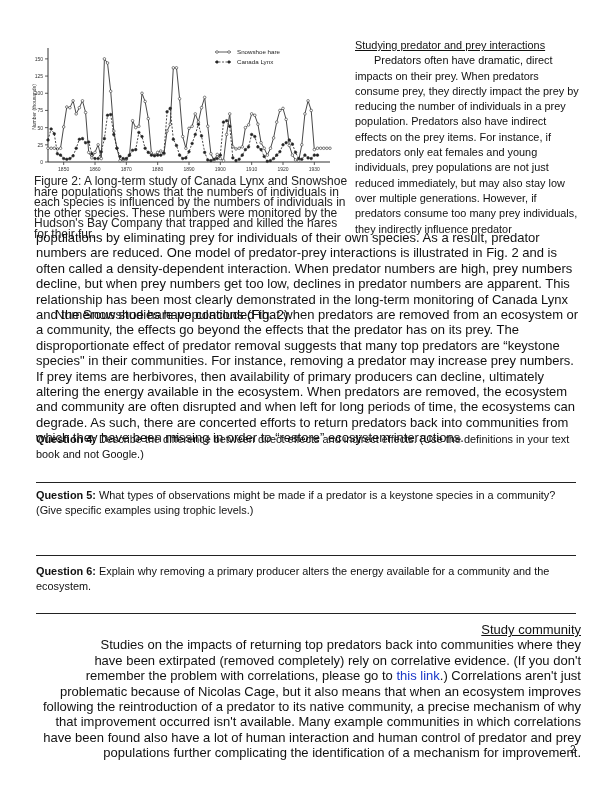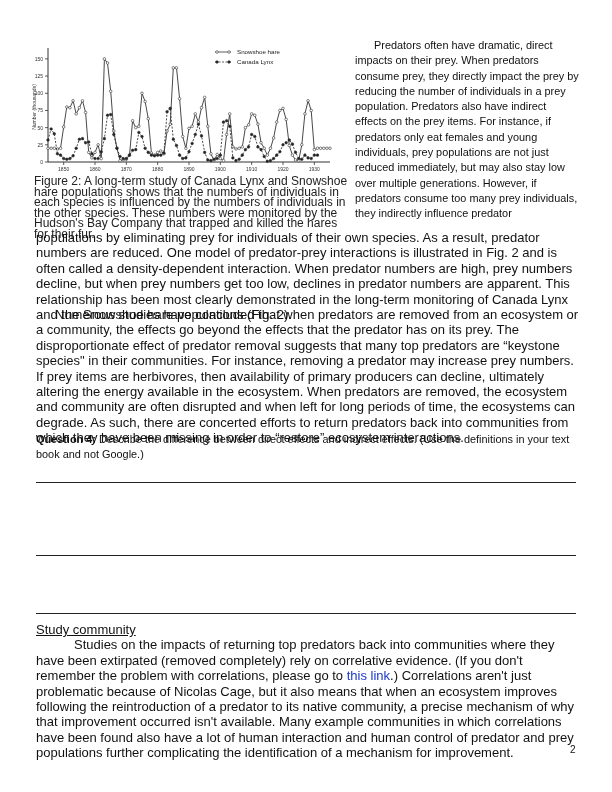--- a/index.html
+++ b/index.html
@@ -266,33 +266,36 @@
         <line x1="185" y1="22" x2="201" y2="22" stroke="#333" stroke-width="0.8" stroke-dasharray="2,1.5"></line>
         <circle cx="187" cy="22" r="1.3" fill="#222" stroke="#333" stroke-width="0.6"></circle>
         <circle cx="199" cy="22" r="1.3" fill="#222" stroke="#333" stroke-width="0.6"></circle>
         <text x="207" y="24.2" font-size="6.2" fill="#222" font-family="Liberation Sans, sans-serif">Canada Lynx</text>
       </svg>
   </div>
 
   <div class="caption">Figure 2: A long-term study of Canada Lynx and Snowshoe hare populations shows that the numbers of individuals in each species is influenced by the numbers of individuals in the other species. These numbers were monitored by the Hudson's Bay Company that trapped and killed the hares for their fur.</div>
 
   <div class="right-col">
+    <span class="heading">Studying predator and prey interactions</span>
     <span class="indent"></span><span>Predators often have dramatic, direct impacts on their prey. When predators consume prey, they directly impact the prey by reducing the number of individuals in a prey population. Predators also have indirect effects on the prey items. For instance, if predators only eat females and young individuals, prey populations are not just reduced immediately, but may also stay low over multiple generations. However, if predators consume too many prey individuals, they indirectly influence predator</span>
   </div>
 
   <div class="body-text" style="top:230px;">populations by eliminating prey for individuals of their own species. As a result, predator numbers are reduced. One model of predator-prey interactions is illustrated in Fig. 2 and is often called a density-dependent interaction. When predator numbers are high, prey numbers decline, but when prey numbers get too low, declines in predator numbers are apparent. This relationship has been most clearly demonstrated in the long-term monitoring of Canada Lynx and the Snowshoe hare populations (Fig. 2).</div>
 
   <div class="body-text" style="top:307px;"><span class="indent"></span><span>Numerous studies have concluded that when predators are removed from an ecosystem or a community, the effects go beyond the effects that the predator has on its prey. The disproportionate effect of predator removal suggests that many top predators are “keystone species" in their communities. For instance, removing a predator may increase prey numbers. If prey items are herbivores, then availability of primary producers can decline, ultimately altering the energy available in the ecosystem. When predators are removed, the ecosystem and community are often disrupted and when left for long periods of time, the ecosystems can degrade. As such, there are concerted efforts to return predators back into communities from which they have been missing in order to “restore” ecosystem interactions.</span></div>
 
   <div class="question" style="top:432px;"><b>Question 4:</b><span> Describe the difference between direct effects and indirect effects. (Use the definitions in your text book and not Google.)</span></div>
   <div class="answer-line" style="top:482px;"></div>
 
+  <div class="question" style="top:488px;"><b>Question 5:</b><span> What types of observations might be made if a predator is a keystone species in a community? (Give specific examples using trophic levels.)</span></div>
   <div class="answer-line" style="top:555px;"></div>
 
+  <div class="question" style="top:564px;"><b>Question 6:</b><span> Explain why removing a primary producer alters the energy available for a community and the ecosystem.</span></div>
   <div class="answer-line" style="top:613px;"></div>
 
-  <div class="body-text" style="top:622px;">
+  <div class="body-text" style="top:622px;text-align:right;">
     <span class="heading">Study community</span>
     <span class="big-indent"></span><span>Studies on the impacts of returning top predators back into communities where they have been extirpated (removed completely) rely on correlative evidence. (If you don't remember the problem with correlations, please go to </span><span class="link">this link</span><span>.) Correlations aren't just problematic because of Nicolas Cage, but it also means that when an ecosystem improves following the reintroduction of a predator to its native community, a precise mechanism of why that improvement occurred isn't available. Many example communities in which correlations have been found also have a lot of human interaction and human control of predator and prey populations further complicating the identification of a mechanism for improvement.</span>
   </div>
 
   <div class="page-num">2</div>
 </div>
 
 </body></html>

